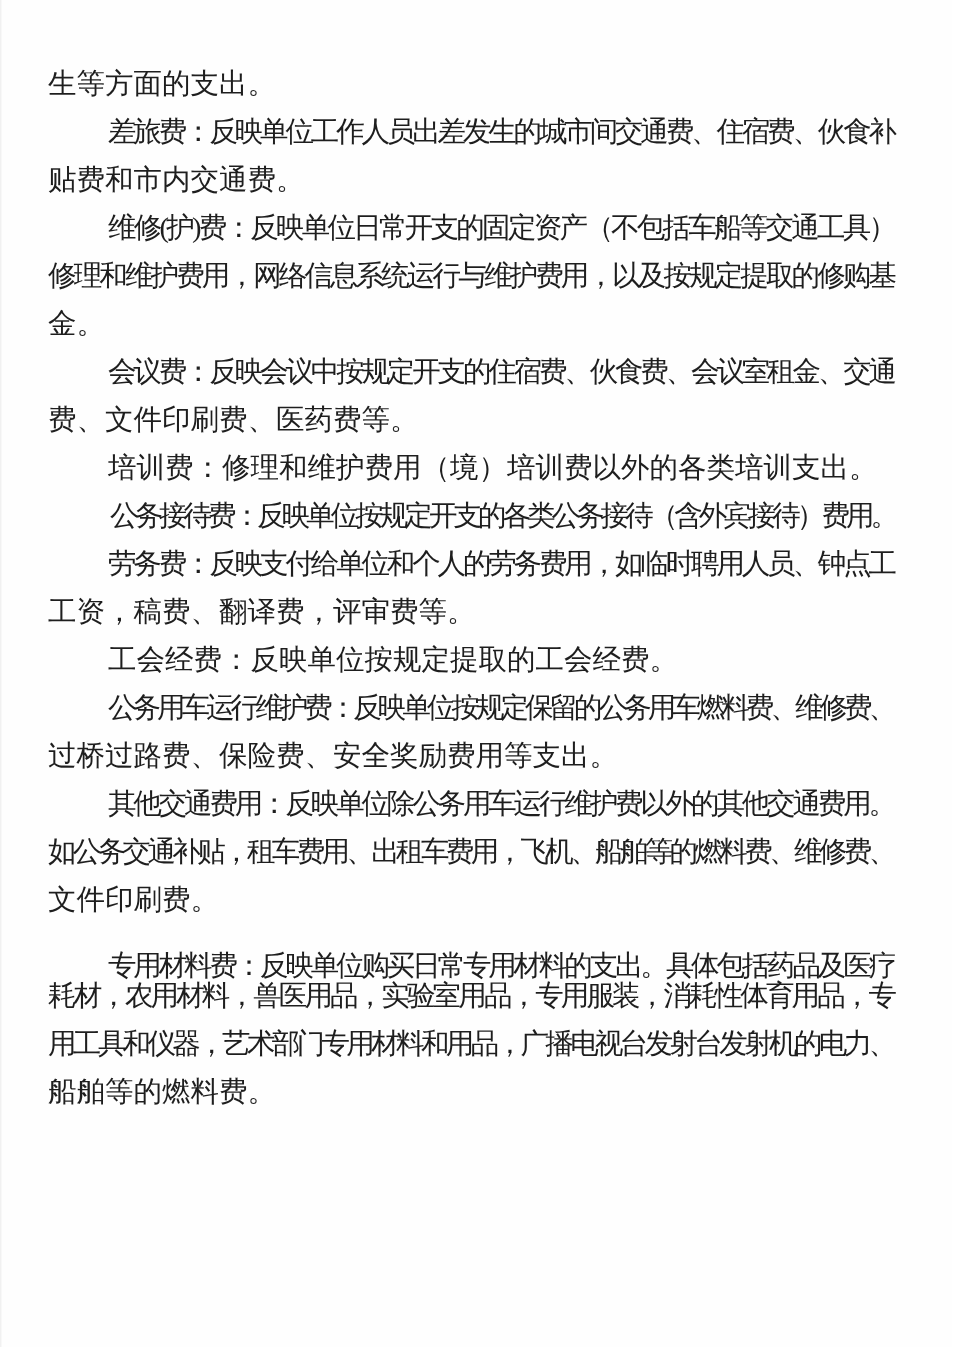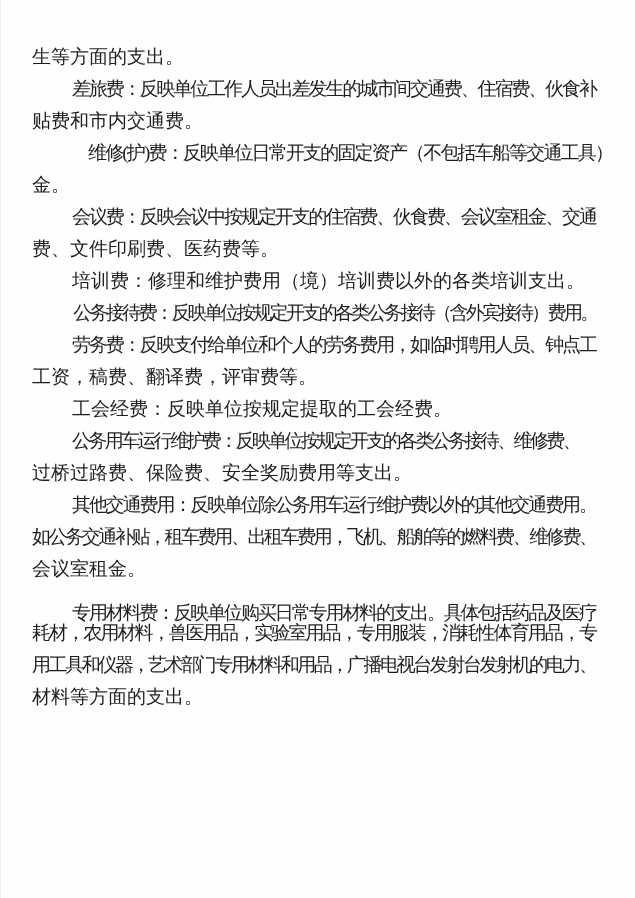--- a/index.html
+++ b/index.html
@@ -46,49 +46,50 @@
 <div class="page">
   <div id="doc" style="color: rgb(30, 30, 30); font-size: 19px;">
       <div class="paragraph">
         <div class="line"><span>生等方面的支出。</span></div>
       </div>
       <div class="paragraph">
         <div class="line" style="padding-left: 40px;"><span style="letter-spacing: -2.1px;">差旅费：反映单位工作人员出差发生的城市间交通费、住宿费、伙食补</span></div>
         <div class="line"><span>贴费和市内交通费。</span></div>
       </div>
       <div class="paragraph">
-        <div class="line" style="padding-left: 40px;"><span style="letter-spacing: -1.82762px; margin-left: 16px;">维修(护)费：反映单位日常开支的固定资产（不包括车船等交通工具）</span></div>
+        <div class="line" style="padding-left: 40px;"><span style="letter-spacing: -1.82762px;">维修(护)费：反映单位日常开支的固定资产（不包括车船等交通工具）</span></div>
+        <div class="line"><span style="letter-spacing: -1.90625px;">修理和维护费用，网络信息系统运行与维护费用，以及按规定提取的修购基</span></div>
         <div class="line"><span>金。</span></div>
       </div>
       <div class="paragraph">
         <div class="line" style="padding-left: 40px;"><span style="letter-spacing: -2.1px;">会议费：反映会议中按规定开支的住宿费、伙食费、会议室租金、交通</span></div>
         <div class="line"><span>费、文件印刷费、医药费等。</span></div>
       </div>
       <div class="paragraph">
         <div class="line" style="padding-left: 40px;"><span>培训费：修理和维护费用（境）培训费以外的各类培训支出。</span></div>
       </div>
       <div class="paragraph">
         <div class="line" style="padding-left: 40px; text-align: center;"><span style="letter-spacing: -2.64516px;">公务接待费：反映单位按规定开支的各类公务接待（含外宾接待）费用。</span></div>
       </div>
       <div class="paragraph">
         <div class="line" style="padding-left: 40px;"><span style="letter-spacing: -2.1px;">劳务费：反映支付给单位和个人的劳务费用，如临时聘用人员、钟点工</span></div>
         <div class="line"><span>工资，稿费、翻译费，评审费等。</span></div>
       </div>
       <div class="paragraph">
         <div class="line" style="padding-left: 40px;"><span>工会经费：反映单位按规定提取的工会经费。</span></div>
       </div>
       <div class="paragraph">
-        <div class="line" style="padding-left: 40px;"><span style="letter-spacing: -2.64516px;">公务用车运行维护费：反映单位按规定开支的各类公务接待、维修费、</span></div>
+        <div class="line" style="padding-left: 40px;"><span style="letter-spacing: -2.64516px;">公务用车运行维护费：反映单位按规定保留的公务用车燃料费、维修费、</span></div>
         <div class="line"><span>过桥过路费、保险费、安全奖励费用等支出。</span></div>
       </div>
       <div class="paragraph">
         <div class="line" style="padding-left: 40px;"><span style="letter-spacing: -2.1px; text-align: center;">其他交通费用：反映单位除公务用车运行维护费以外的其他交通费用。</span></div>
         <div class="line"><span style="letter-spacing: -2.42424px;">如公务交通补贴，租车费用、出租车费用，飞机、船舶等的燃料费、维修费、</span></div>
-        <div class="line"><span>会议室租金。</span></div>
+        <div class="line"><span>文件印刷费。</span></div>
       </div>
       <div class="paragraph">
         <div class="line" style="padding-left: 40px;"><span style="letter-spacing: -2.1px; margin-top: 12px;">专用材料费：反映单位购买日常专用材料的支出。具体包括药品及医疗</span></div>
         <div class="line"><span style="letter-spacing: -1.90625px;">耗材，农用材料，兽医用品，实验室用品，专用服装，消耗性体育用品，专</span></div>
         <div class="line"><span style="letter-spacing: -2.42424px;">用工具和仪器，艺术部门专用材料和用品，广播电视台发射台发射机的电力、</span></div>
-        <div class="line"><span>材料等方面的支出。</span></div>
+        <div class="line"><span>船舶等的燃料费。</span></div>
       </div>
     </div>
 </div>
 
 </body></html>

